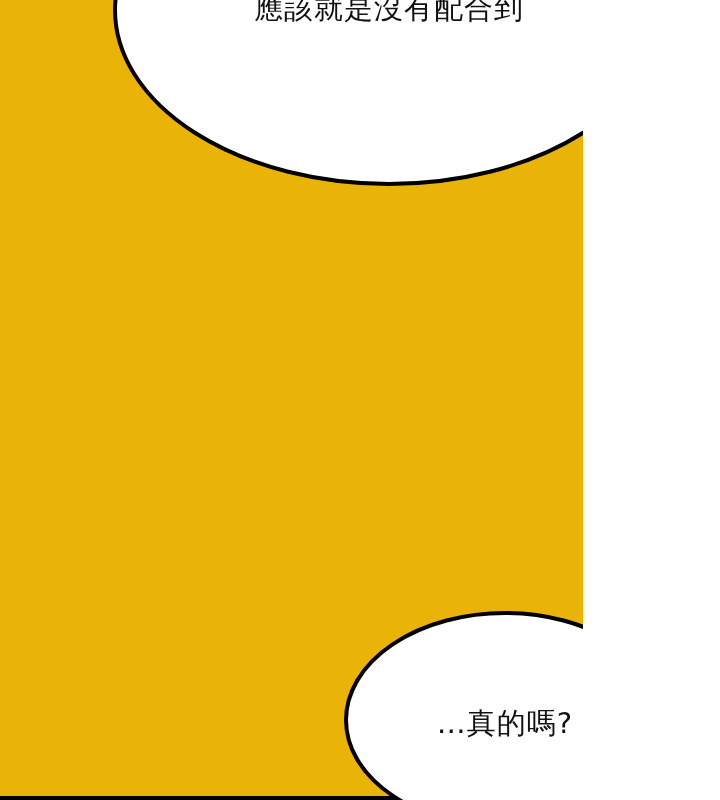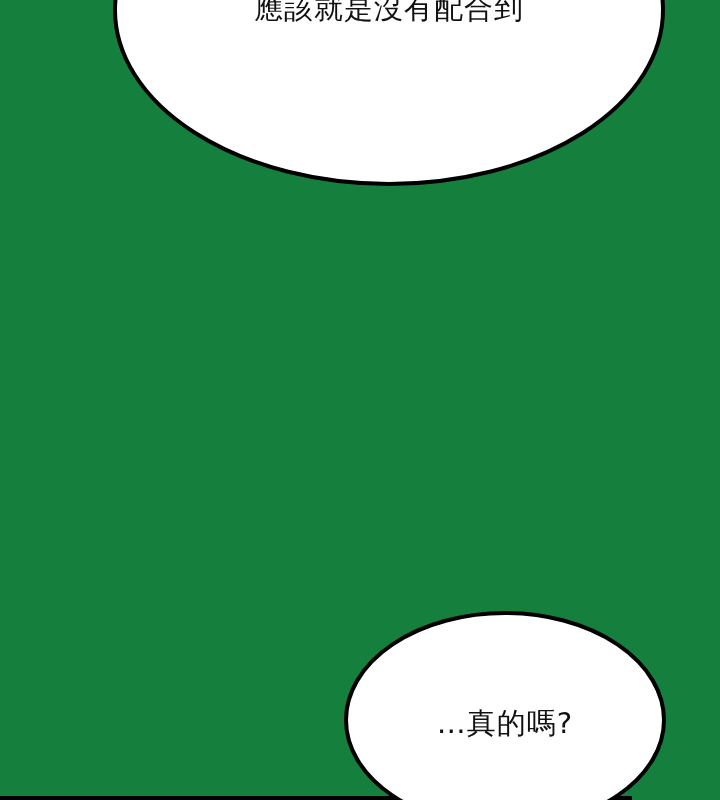--- a/index.html
+++ b/index.html
@@ -2,24 +2,24 @@
 <html><head>
   <meta charset="utf-8">
   <style>
     html, body {
       margin: 0;
       padding: 0;
       background: #ffffff;
     }
     .page {
       position: relative;
-      width: 720px;
+      width: 583px;
       height: 800px;
       overflow: hidden;
-      background: #15803d;
+      background: #eab308;
       font-family: "DejaVu Sans", "Liberation Sans", sans-serif;
     }
     .bubble-svg {
       position: absolute;
       left: 0;
       top: 0;
       width: 720px;
       height: 800px;
     }
     .bubble-text {

